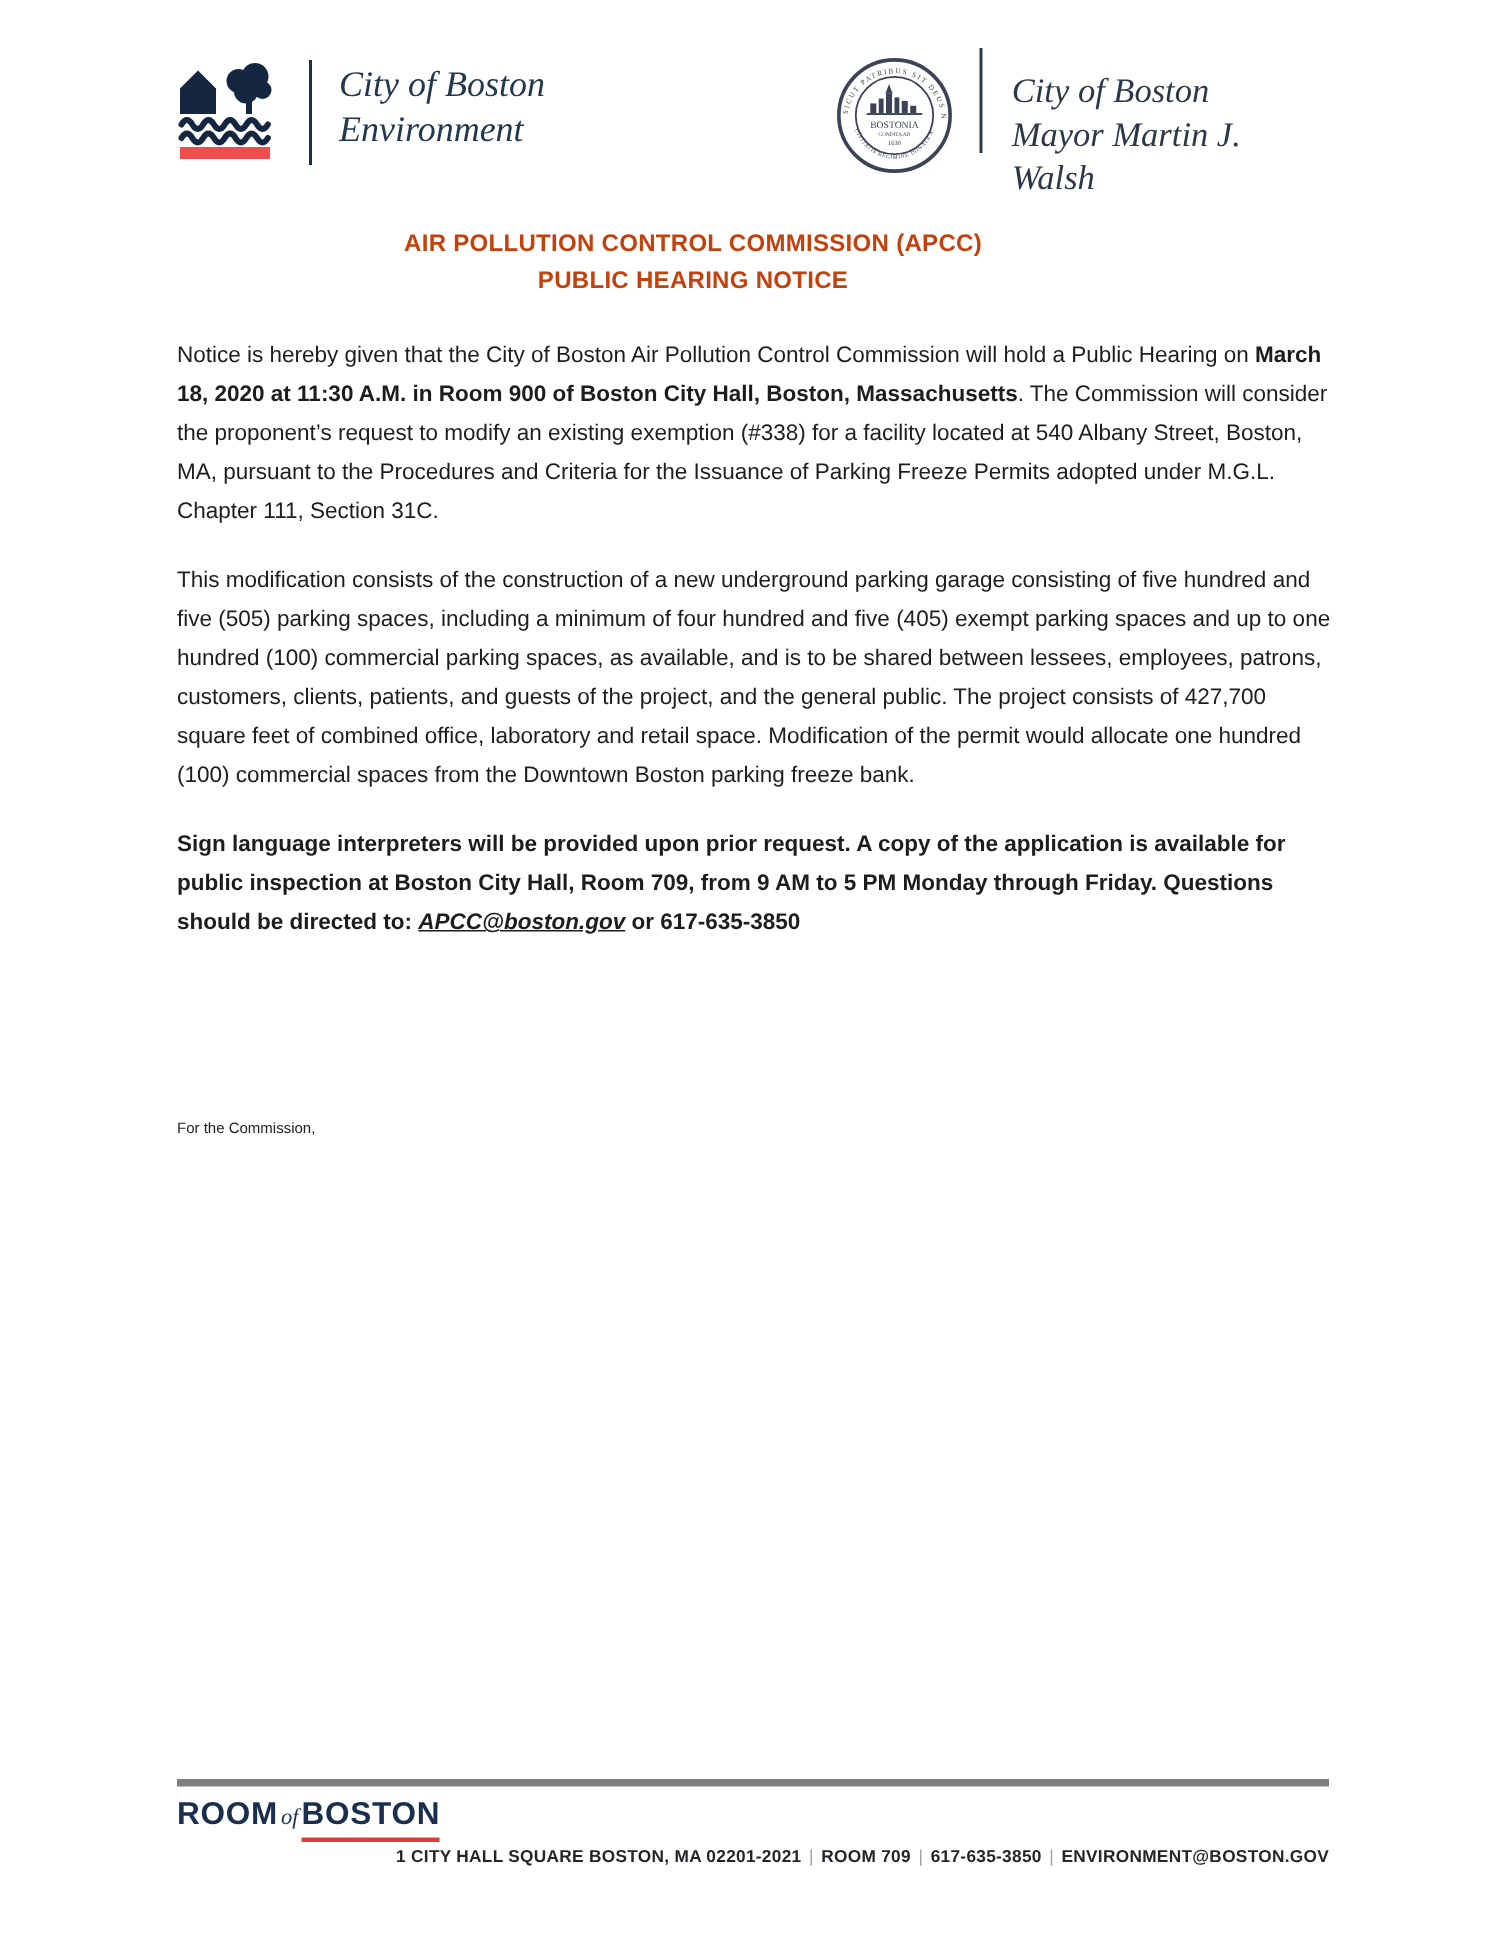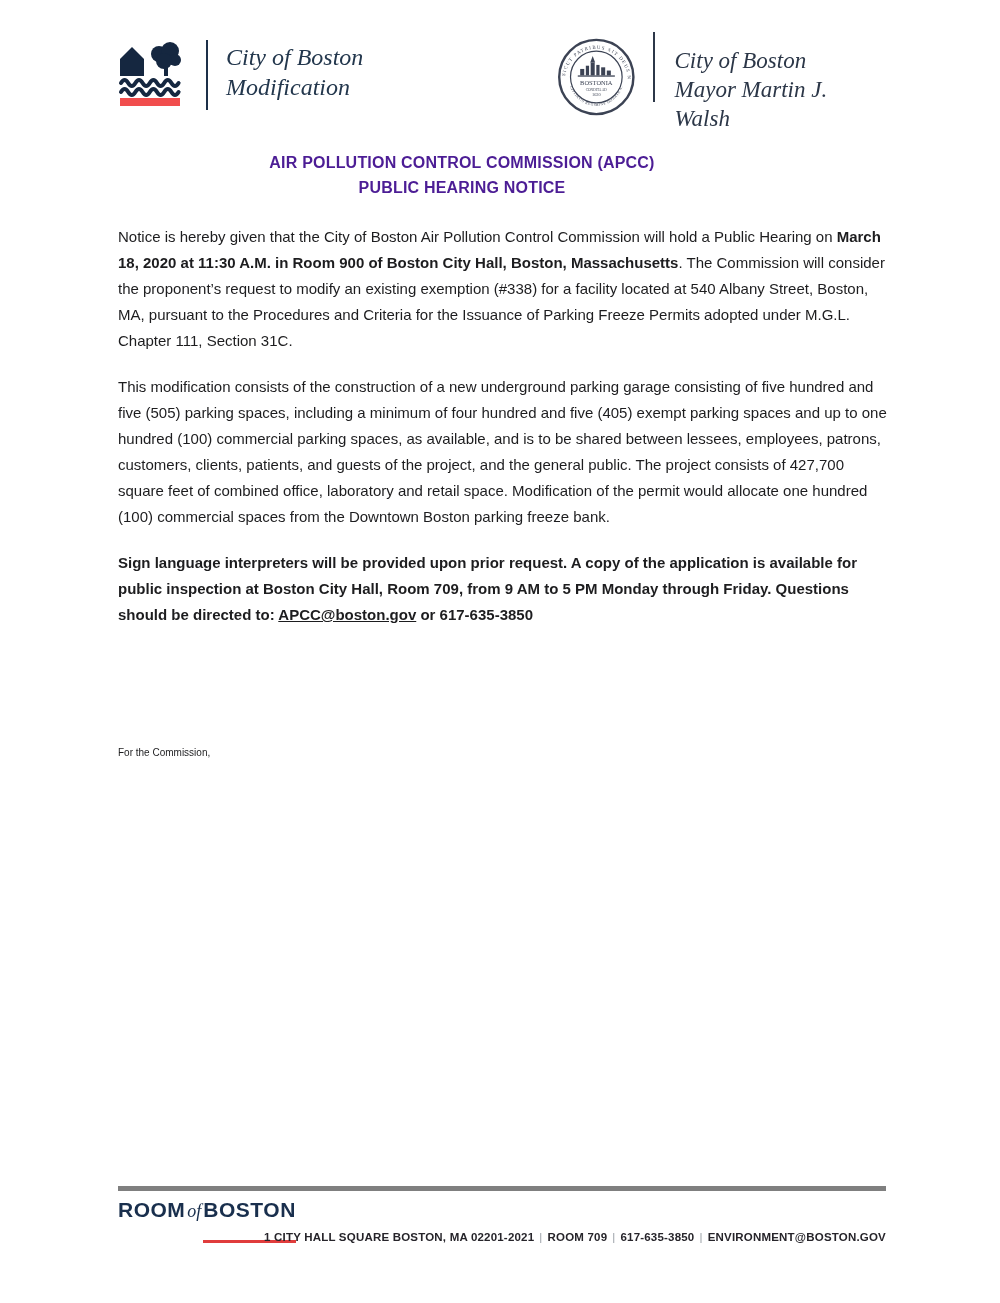--- a/index.html
+++ b/index.html
@@ -26,50 +26,50 @@
   .seal-icon{width:86px;height:86px;display:block;margin-top:2px;}
   .mayor-text{
     margin-left:20px;margin-top:14px;
     font-family:"Liberation Serif", serif;font-style:italic;
     font-size:23px;line-height:29px;color:#2c3748;
   }
   
   .title-block{
     position:absolute;top:150px;left:0;width:924px;
     text-align:center;font-weight:bold;font-size:16px;line-height:25px;
-    color:#4c1d95;letter-spacing:.2px;
+    color:#c2410c;letter-spacing:.2px;
   }
   
   .body-block{
     position:absolute;top:224px;left:118px;width:770px;
     font-size:15px;line-height:26px;
   }
   .body-block p{margin:0 0 20px 0;}
   .b{font-weight:700;}
-  .u{text-decoration:underline;}
+  .u{text-decoration:underline;font-style:italic;}
   p.bold-para{font-weight:700;}
   
   .signature-block{
     position:absolute;top:740px;left:118px;width:500px;
     font-size:10px;line-height:26px;
   }
   .sig-lines{margin-top:19px;}
   
   .footer{position:absolute;left:118px;top:1186px;width:768px;}
   .footer-rule{width:768px;height:5px;background:#7f7f7f;border:none;margin:0;}
   .footer-logo{
     margin-top:7px;
     font-size:21px;font-weight:bold;color:#192f4d;letter-spacing:.5px;
     line-height:24px;
   }
   .footer-logo .of{
     font-family:"Liberation Serif", serif;font-style:italic;font-weight:normal;
-    font-size:18px;letter-spacing:0;padding:0 2px;
+    font-size:15px;letter-spacing:0;padding:0 2px;
   }
-  .footer-logo .boston{border-bottom:3px solid #e03c3c;padding-bottom:19px;}
+  .footer-logo .boston{border-bottom:3px solid #e03c3c;padding-bottom:4px;}
   .footer-address{
     margin-top:8px;
     font-size:11.5px;font-weight:bold;color:#26242a;letter-spacing:.2px;text-align:right;
   }
   .footer-address .sep{color:#9aa0a6;padding:0 5px;font-weight:normal;}
 </style>
 </head>
 <body>
 
 <div class="page">
@@ -88,21 +88,21 @@
         <rect x="46" y="24" width="4" height="12" fill="#152740"></rect>
 
         <path d="M3 43 q3.6 -6 7.2 0 t7.2 0 t7.2 0 t7.2 0 t7.2 0 t7.2 0 t7.2 0 t7.2 0" fill="none" stroke="#152740" stroke-width="4" stroke-linecap="round"></path>
         <path d="M3 52 q3.6 -6 7.2 0 t7.2 0 t7.2 0 t7.2 0 t7.2 0 t7.2 0 t7.2 0 t7.2 0" fill="none" stroke="#152740" stroke-width="4" stroke-linecap="round"></path>
 
         <rect x="2" y="58" width="60" height="8" fill="#f14d4d"></rect>
       </svg>
       <div class="v-divider"></div>
       <div class="org-text">
         <div>City of Boston</div>
-        <div>Modification</div>
+        <div>Environment</div>
       </div>
     </div>
 
     <div class="seal-group">
       <svg class="seal-icon" viewBox="0 0 100 100" aria-hidden="true">
         <defs>
           <path id="ringTop" d="M 11 54 A 39 39 0 1 1 89 54"></path>
           <path id="ringBottom" d="M 17 60 A 34 34 0 0 0 83 60"></path>
         </defs>
         <circle cx="50" cy="50" r="46" fill="#ffffff" stroke="#3c4354" stroke-width="3"></circle>

